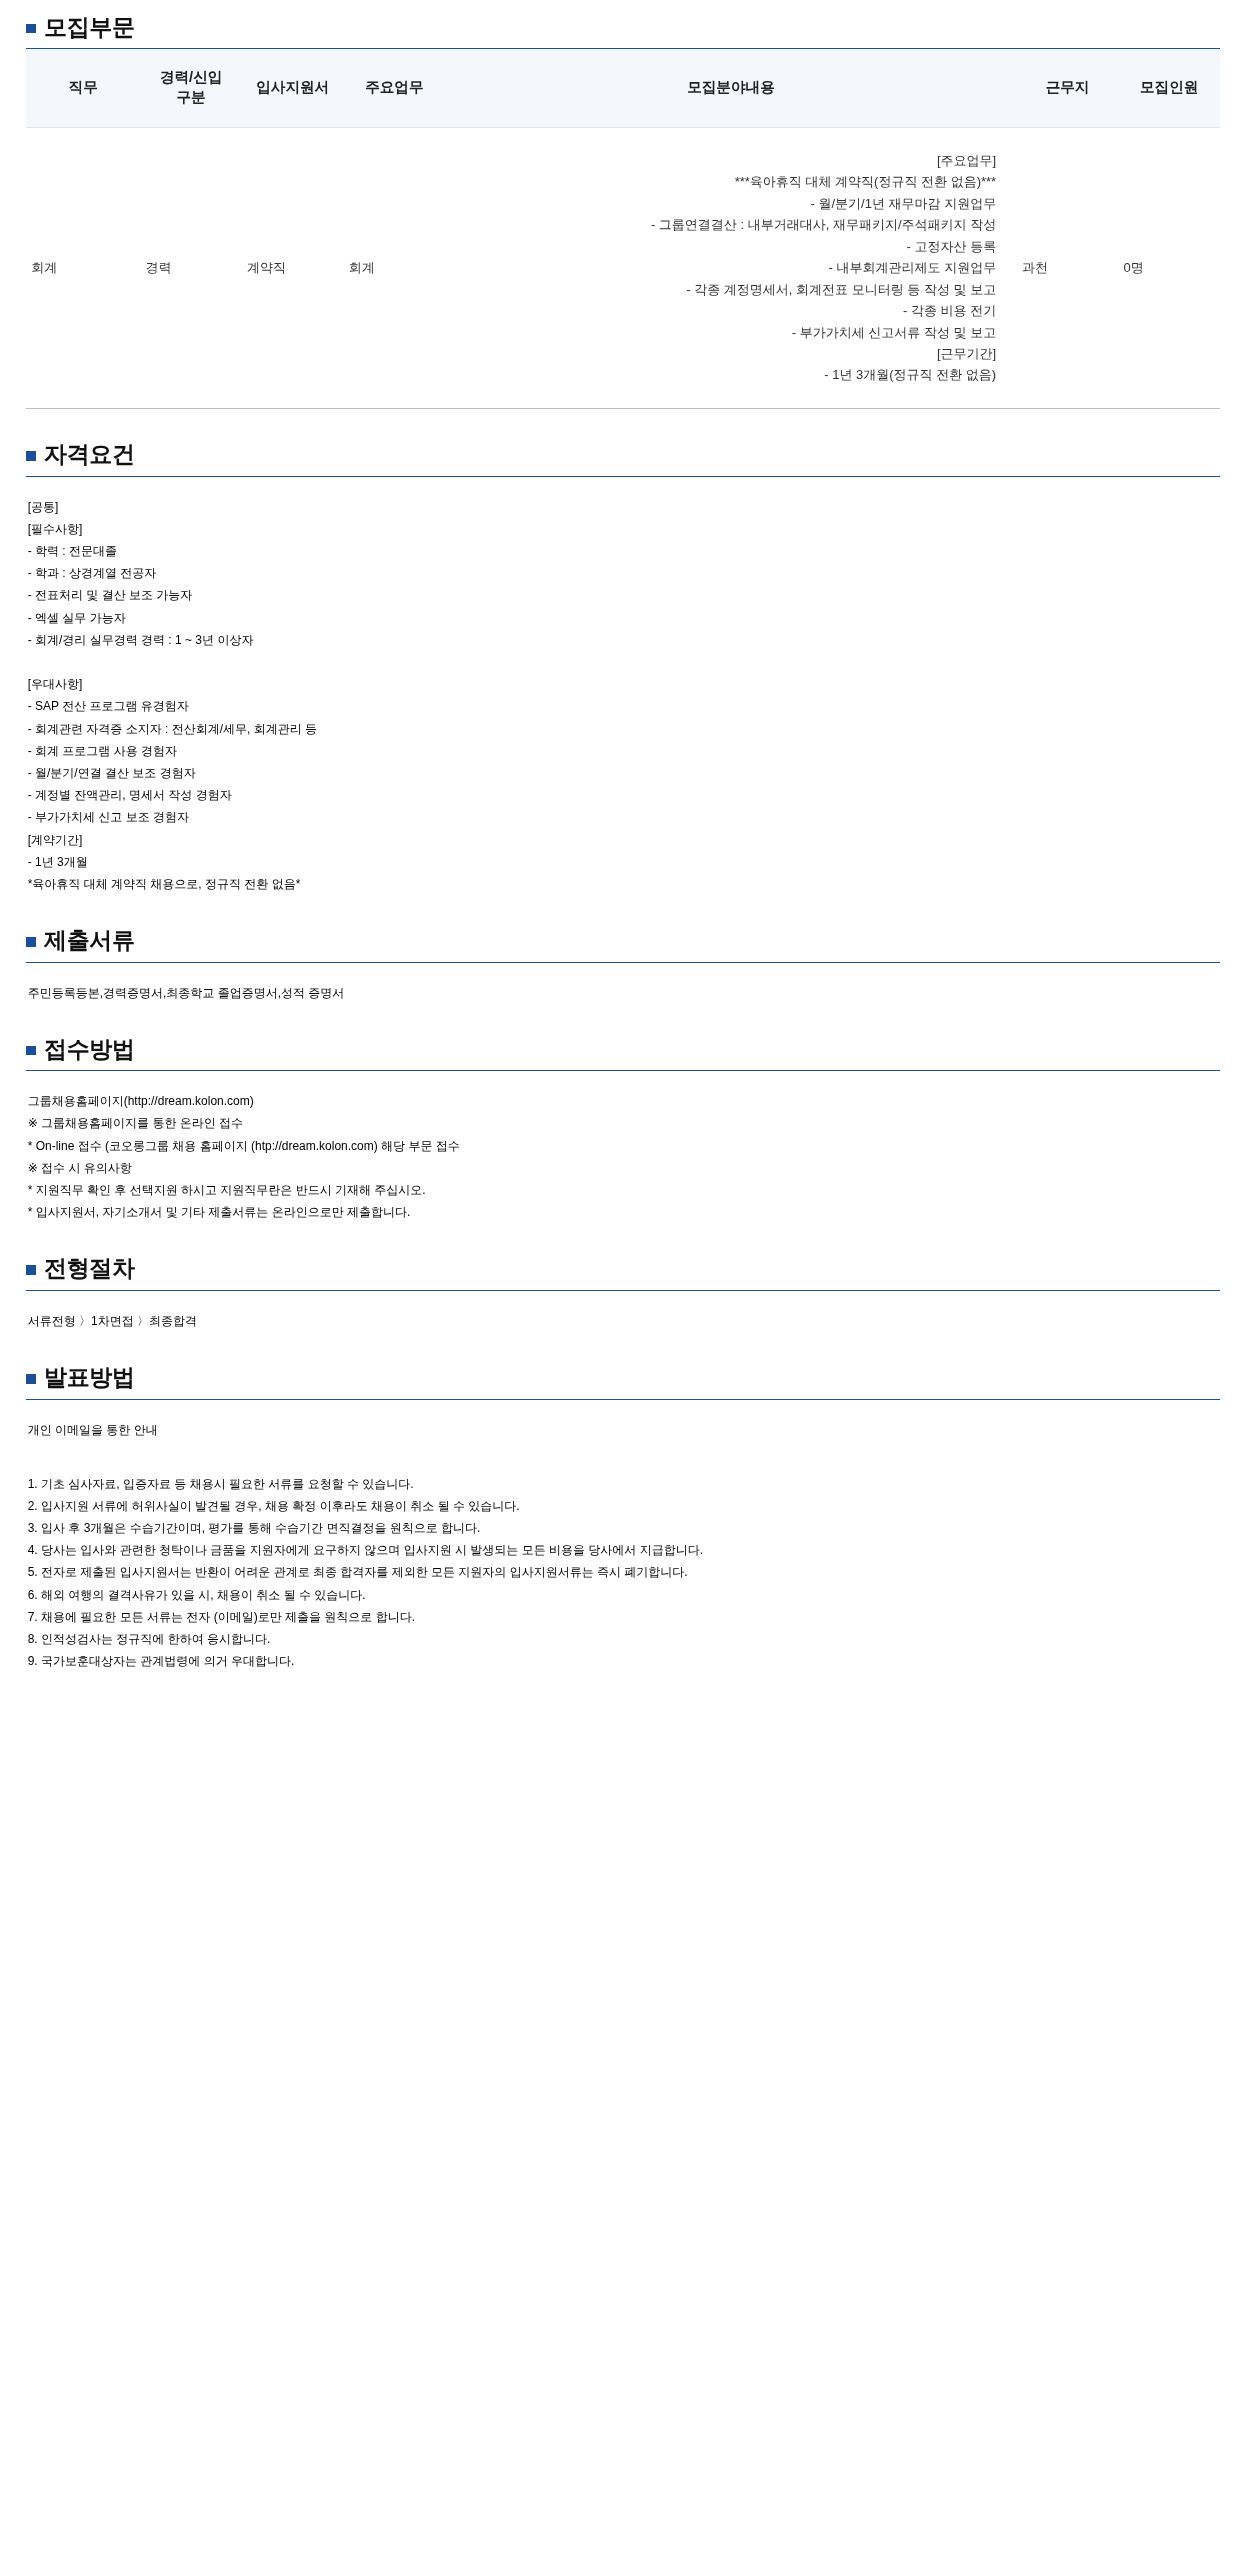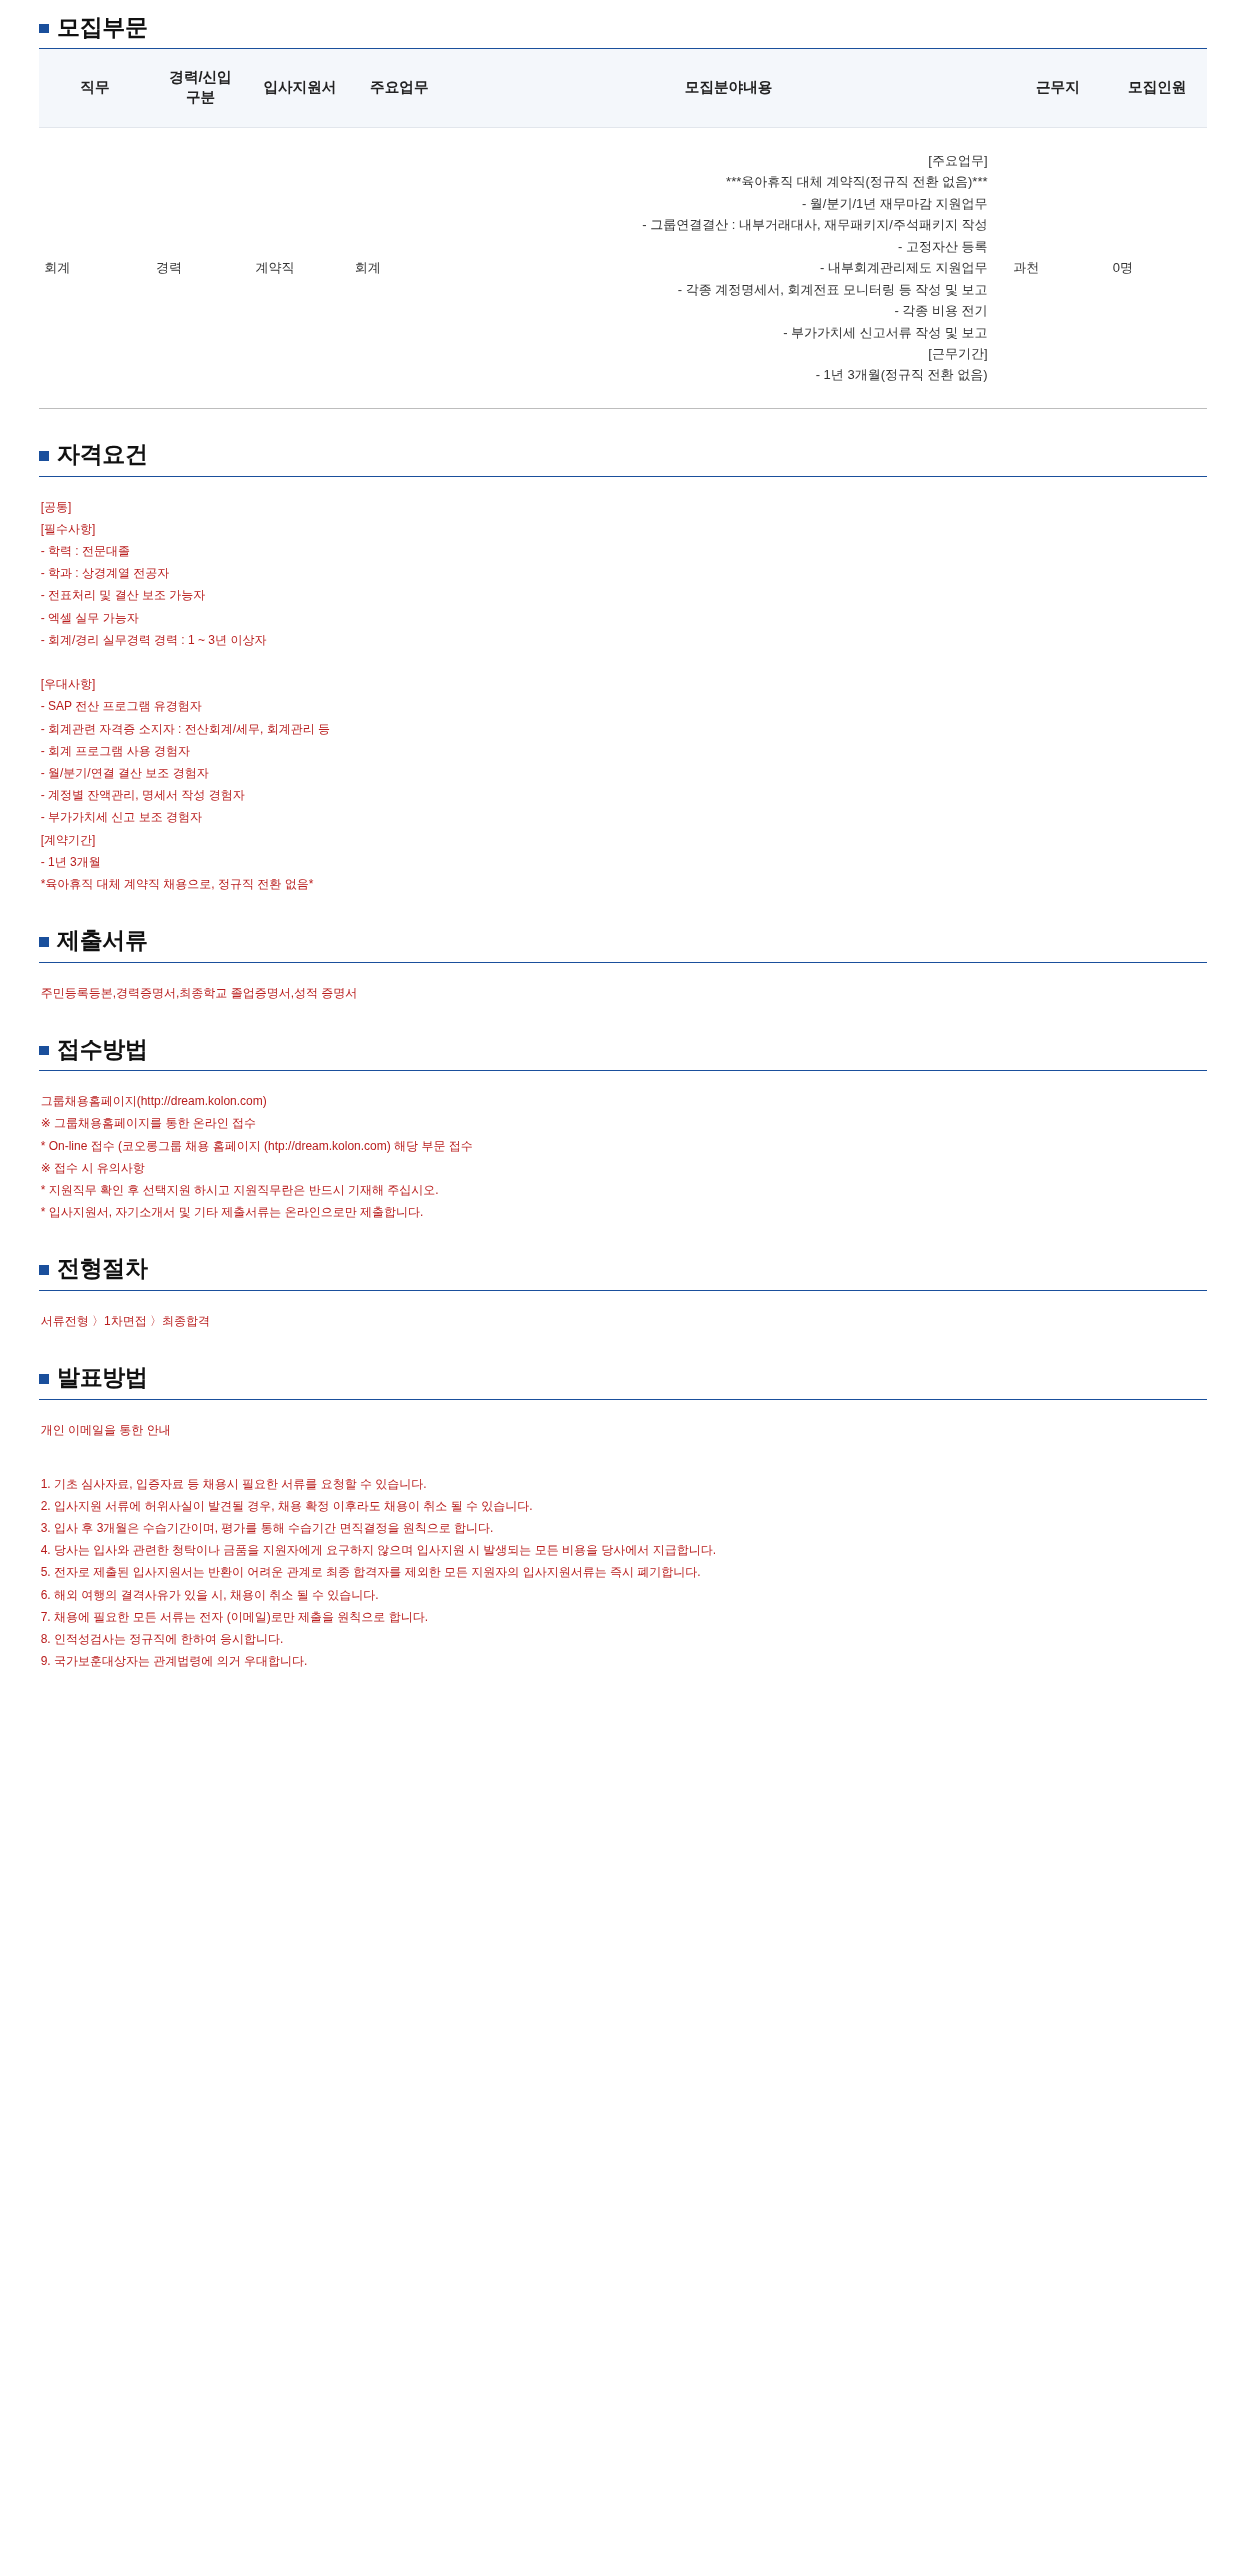--- a/index.html
+++ b/index.html
@@ -12,21 +12,21 @@
     font-family: "Liberation Sans", "DejaVu Sans", sans-serif;
     color: #333333;
     -webkit-font-smoothing: antialiased;
   }
   .page {
     width: 1246px;
     box-sizing: border-box;
     padding: 0 0 34px 0;
   }
   .section {
-    padding: 0 39px;
+    padding: 0 26px;
   }
   .section-head {
     display: flex;
     align-items: center;
     gap: 8.6px;
     border-bottom: 1.7px solid #1a4f9c;
     padding-bottom: 6.9px;
     margin: 0 0 0 0;
   }
   .bullet {
@@ -85,21 +85,21 @@
   .col-type     { width: 8%; }
   .col-duty     { width: 8%; }
   .col-detail   { width: 45%; }
   .col-loc      { width: 8%; }
   .col-count    { width: 8%; }
 
   
   .body-text {
     font-size: 12px;
     line-height: 1.85;
-    color: #b91c1c;
+    color: #000000;
     white-space: pre-line;
     margin-top: 19px;
     padding-left: 1.7px;
   }
 </style>
 </head>
 <body>
 
 <div class="page">
 

